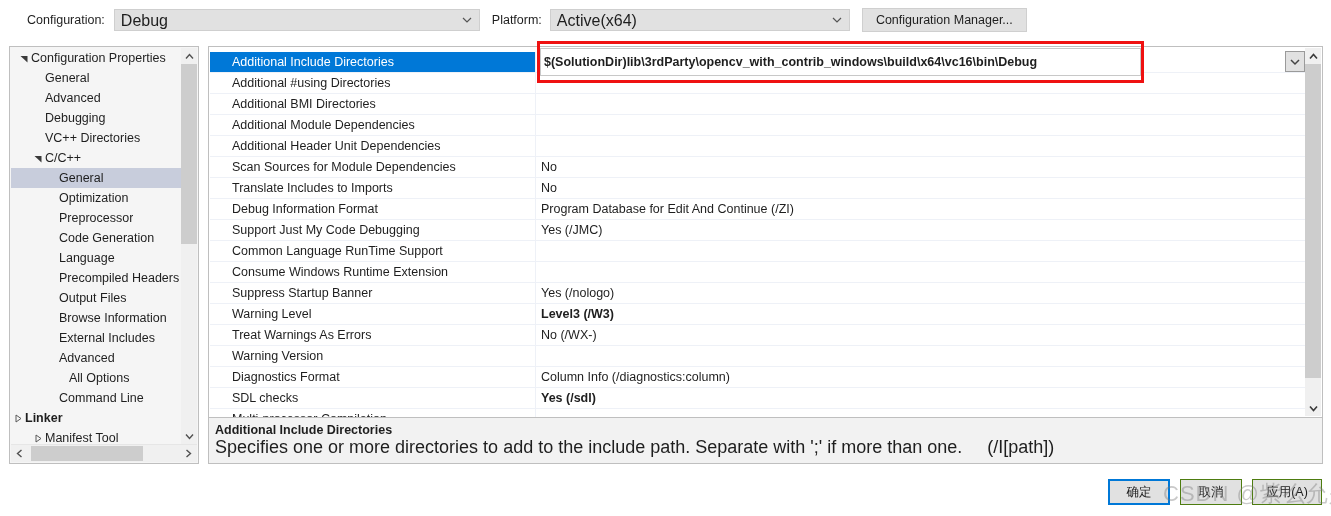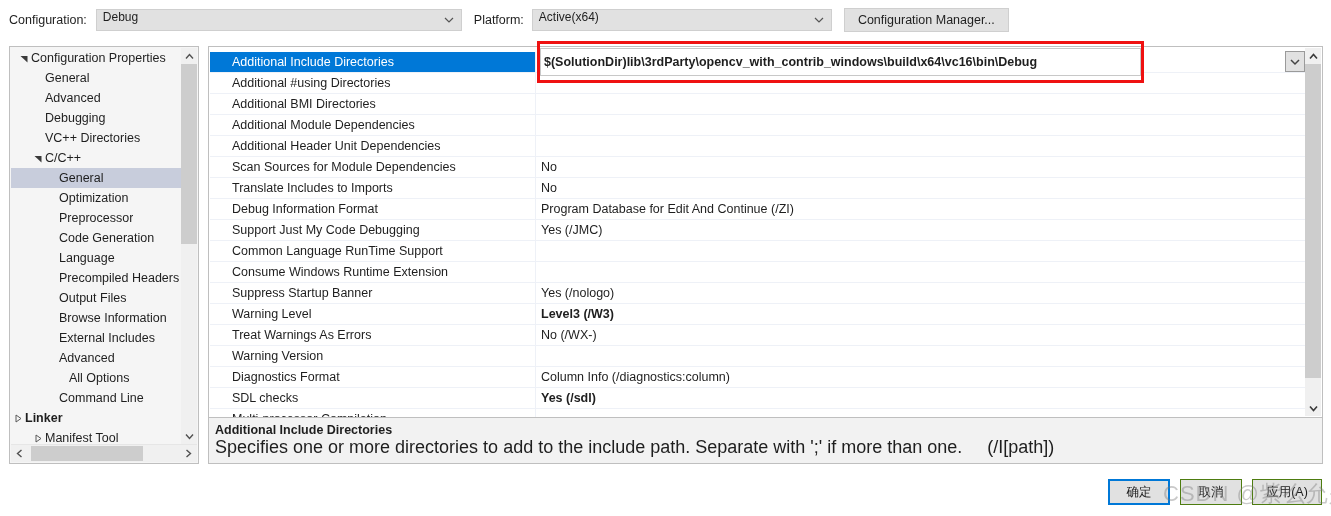--- a/index.html
+++ b/index.html
@@ -32,23 +32,23 @@
     color: #1e1e1e;
     white-space: nowrap;
   }
   .combo {
     position: relative;
     height: 22px;
     background: #e1e1e1;
     border: 1px solid #cfcfcf;
     box-sizing: border-box;
     display: flex;
-    align-items: flex-start;
+    align-items: flex-end;
     padding-left: 6px;
-    font-size: 12px;
+    font-size: 16px;
     color: #1e1e1e;
     cursor: default;
   }
   .combo .chev {
     position: absolute;
     right: 7px; top: 50%;
     transform: translateY(-50%);
     width: 10px; height: 10px;
   }
   .chev svg { display:block; }
@@ -310,21 +310,21 @@
     letter-spacing: 1px;
     white-space: nowrap;
     pointer-events: none;
     z-index: 20;
   }
 </style>
 </head>
 <body>
 
 <div id="topbar">
-  <span class="tb-label" style="margin-left:9px;">Configuration:</span>
+  <span class="tb-label" style="margin-left:27px;">Configuration:</span>
   <div class="combo" style="margin-left:9px; width:366px;">
     <span>Debug</span>
     <span class="chev">
       <svg width="10" height="10" viewBox="0 0 10 10">
           <path d="M1 3 L5 7 L9 3" fill="none" stroke="#555" stroke-width="1.2"></path>
         </svg>
     </span>
   </div>
   <span class="tb-label" style="margin-left:12px;">Platform:</span>
   <div class="combo" style="margin-left:8px; width:300px;">

